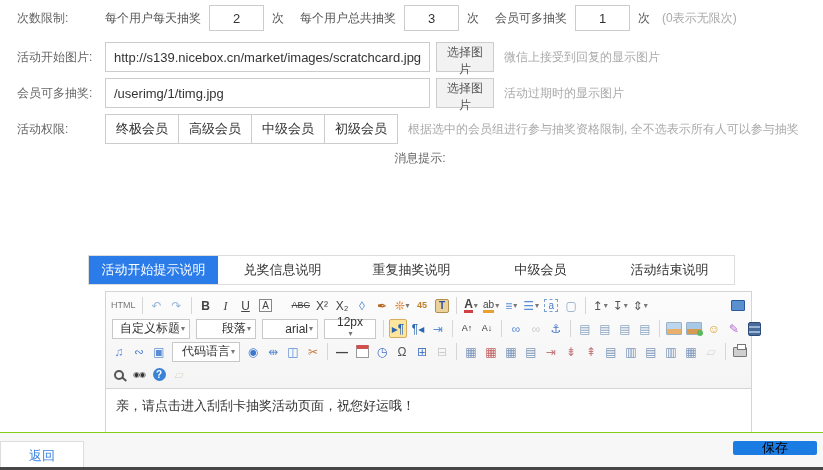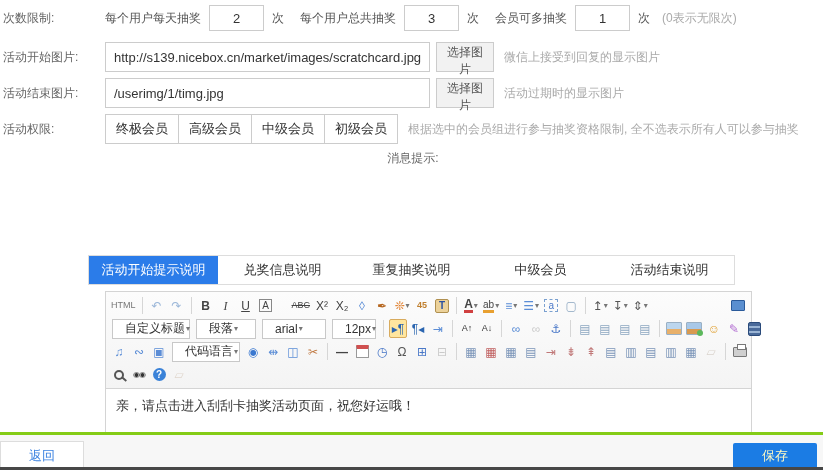--- a/index.html
+++ b/index.html
@@ -4,21 +4,21 @@
 <style>
   * { box-sizing: border-box; }
   html,body { margin:0; padding:0; }
   body {
     width:823px; height:470px; position:relative; overflow:hidden;
     background:#fff; font-family:"Liberation Sans","DejaVu Sans",sans-serif;
     font-size:12px; color:#555;
   }
   .form-area { padding-top:4px; }
   .row { display:flex; align-items:center; }
-  .flabel { flex:0 0 105px; padding-left:3px; color:#666; font-size:12px; }
+  .flabel { flex:0 0 105px; padding-left:17px; color:#666; font-size:12px; }
   .inline-txt { color:#555; font-size:12px; }
   .hint { color:#aaa; font-size:12px; margin-left:10px; white-space:nowrap; }
 
   
   .row-limits { height:28px; }
   .num-input {
     width:55px; height:26px; border:1px solid #ccc; text-align:center;
     font-size:13px; color:#333; margin:0 8px; outline:none;
     font-family:"Liberation Sans","DejaVu Sans",sans-serif;
   }
@@ -82,21 +82,21 @@
   .tb-btn.boxed .tb-glyph { border:1px solid #888; padding:0 2px; font-size:10px; line-height:11px; }
   .tb-btn.dashed .tb-glyph { border:1px dashed #7aa0d0; color:#4a78c8; padding:0 3px; font-size:10px; line-height:11px; }
   .tb-btn.fontcolor .tb-glyph { border-bottom:3px solid #d04040; line-height:11px; font-weight:bold; }
   .tb-btn.bgcolor .tb-glyph { border-bottom:3px solid #e8a030; line-height:11px; font-size:10px; }
   .tb-btn.small .tb-glyph { font-size:8px; letter-spacing:-1px; }
   .tb-glyph { line-height:1; }
   .tb-caret { font-size:8px; color:#777; margin-left:1px; }
   .tb-sep { width:1px; height:17px; background:#d6d6d6; margin:0 4px; flex:0 0 auto; }
   .tb-sel {
     height:20px; border:1px solid #c8c8c8; background:#fff; display:inline-flex;
-    align-items:center; justify-content:flex-start; padding:0 12px; margin:0 3px;
+    align-items:center; justify-content:flex-end; padding:0 4px; margin:0 3px;
     font-size:12px; color:#333; cursor:pointer; flex:0 0 auto;
   }
   .push-right { margin-left:auto !important; }
 
   
   .ic-screen .tb-glyph { width:14px; height:11px; background:#5a8fd0; border:1px solid #2a5a9a; border-radius:1px; }
   .ic-img .tb-glyph { width:16px; height:13px; border:1px solid #9ab0c4; border-radius:1px;
     background:linear-gradient(180deg,#bcd6ee 55%,#e8b06a 55%); }
   .ic-img2 .tb-glyph { width:16px; height:13px; border:1px solid #9ab0c4; border-radius:1px; position:relative;
     background:linear-gradient(180deg,#a8c8e8 55%,#d89a50 55%); }
@@ -114,30 +114,30 @@
   .ic-clipT .tb-glyph { background:#ecd29a; border:1px solid #b09050; color:#2a50a0; font-weight:bold; font-size:10px;
     padding:1px 3px; border-radius:2px; }
 
   .editor-body {
     height:148px; padding:8px 10px; font-size:13px; color:#333; overflow:hidden; cursor:text;
   }
 
   
   .footer {
     position:absolute; left:0; bottom:0; width:823px; height:38px;
-    background:#f7f7f7; border-top:3px solid #84cc16;
+    background:#f7f7f7; border-top:1px solid #84cc16;
   }
   .back-btn {
     position:absolute; left:0; bottom:0; width:84px; height:29px;
     background:#fff; border:1px solid #ddd; color:#3b82e0; font-size:13px;
     display:flex; align-items:center; justify-content:center; cursor:pointer;
   }
   .save-btn {
-    position:absolute; right:6px; top:8px; width:84px; height:26px;
-    background:#1b7ce4; border:none; border-radius:2px; color:#fef9c3; font-size:13px;
+    position:absolute; right:6px; top:8px; width:84px; height:14px;
+    background:#1b7ce4; border:none; border-radius:2px; color:#000000; font-size:13px;
     display:flex; align-items:center; justify-content:center; cursor:pointer;
   }
   .bottom-strip { position:absolute; left:0; bottom:0; width:823px; height:3px; background:#474747; z-index:5; }
 </style>
 </head>
 <body>
 
 <div class="form-area">
 
   <div class="row row-limits">
@@ -157,21 +157,21 @@
   </div>
 
   <div class="row row-img">
     <div class="flabel">活动开始图片:</div>
     <input class="url-input" type="text" value="http://s139.nicebox.cn/market/images/scratchcard.jpg" style="">
     <button class="pick-btn">选择图片</button>
     <span class="hint">微信上接受到回复的显示图片</span>
   </div>
 
   <div class="row row-img" style="margin-top:6px">
-    <div class="flabel">活动结束图片:</div>
+    <div class="flabel">会员可多抽奖:</div>
     <input class="url-input" type="text" value="/userimg/1/timg.jpg" style="">
     <button class="pick-btn">选择图片</button>
     <span class="hint">活动过期时的显示图片</span>
   </div>
 
   <div class="row row-perm">
     <div class="flabel">活动权限:</div>
     <div class="group-btns">
       <div class="group-btn">终极会员</div>
       <div class="group-btn">高级会员</div>
@@ -285,25 +285,25 @@
         </div>
       <div class="tb-row">
           <span class="tb-sel" style="width: 78px;">
             <span>自定义标题</span>
             <span class="tb-caret">▾</span>
           </span>
           <span class="tb-sel" style="width: 60px;">
             <span>段落</span>
             <span class="tb-caret">▾</span>
           </span>
-          <span class="tb-sel" style="width: 64px;">
+          <span class="tb-sel" style="width: 56px;">
             <span>arial</span>
             <span class="tb-caret">▾</span>
           </span>
-          <span class="tb-sel" style="width: 44px;">
+          <span class="tb-sel" style="width: 52px; flex-direction: column;">
             <span>12px</span>
             <span class="tb-caret">▾</span>
           </span>
           <span class="tb-sep"></span>
           <span class="tb-btn on">
             <span class="tb-glyph" style="color: rgb(42, 101, 176);">▸¶</span>
           </span>
           <span class="tb-btn">
             <span class="tb-glyph" style="color: rgb(42, 101, 176);">¶◂</span>
           </span>

